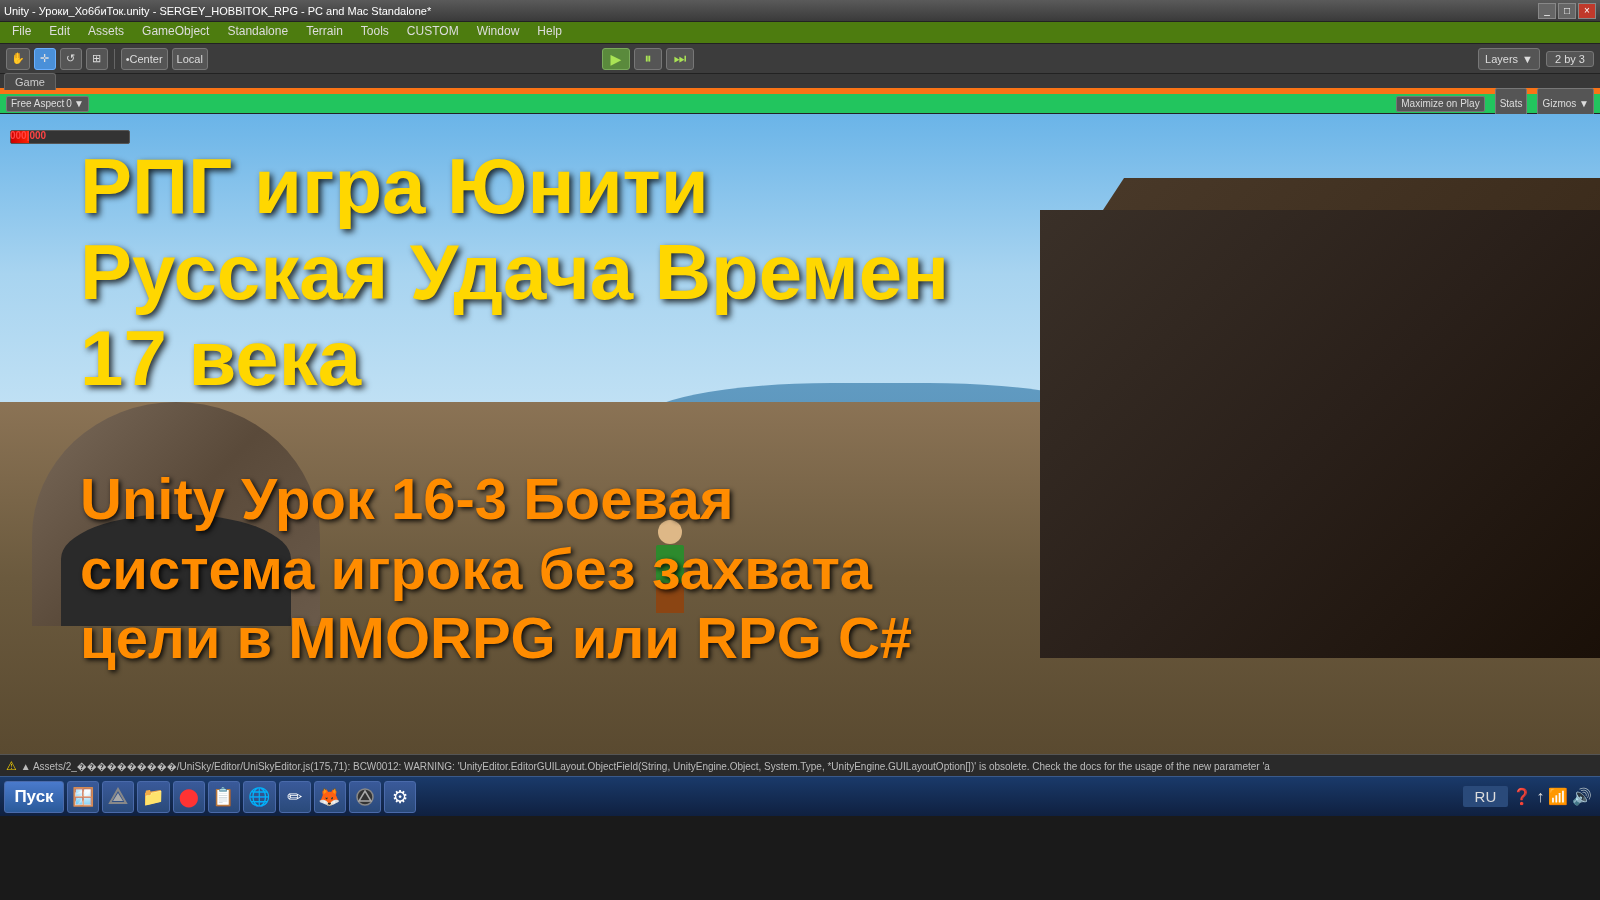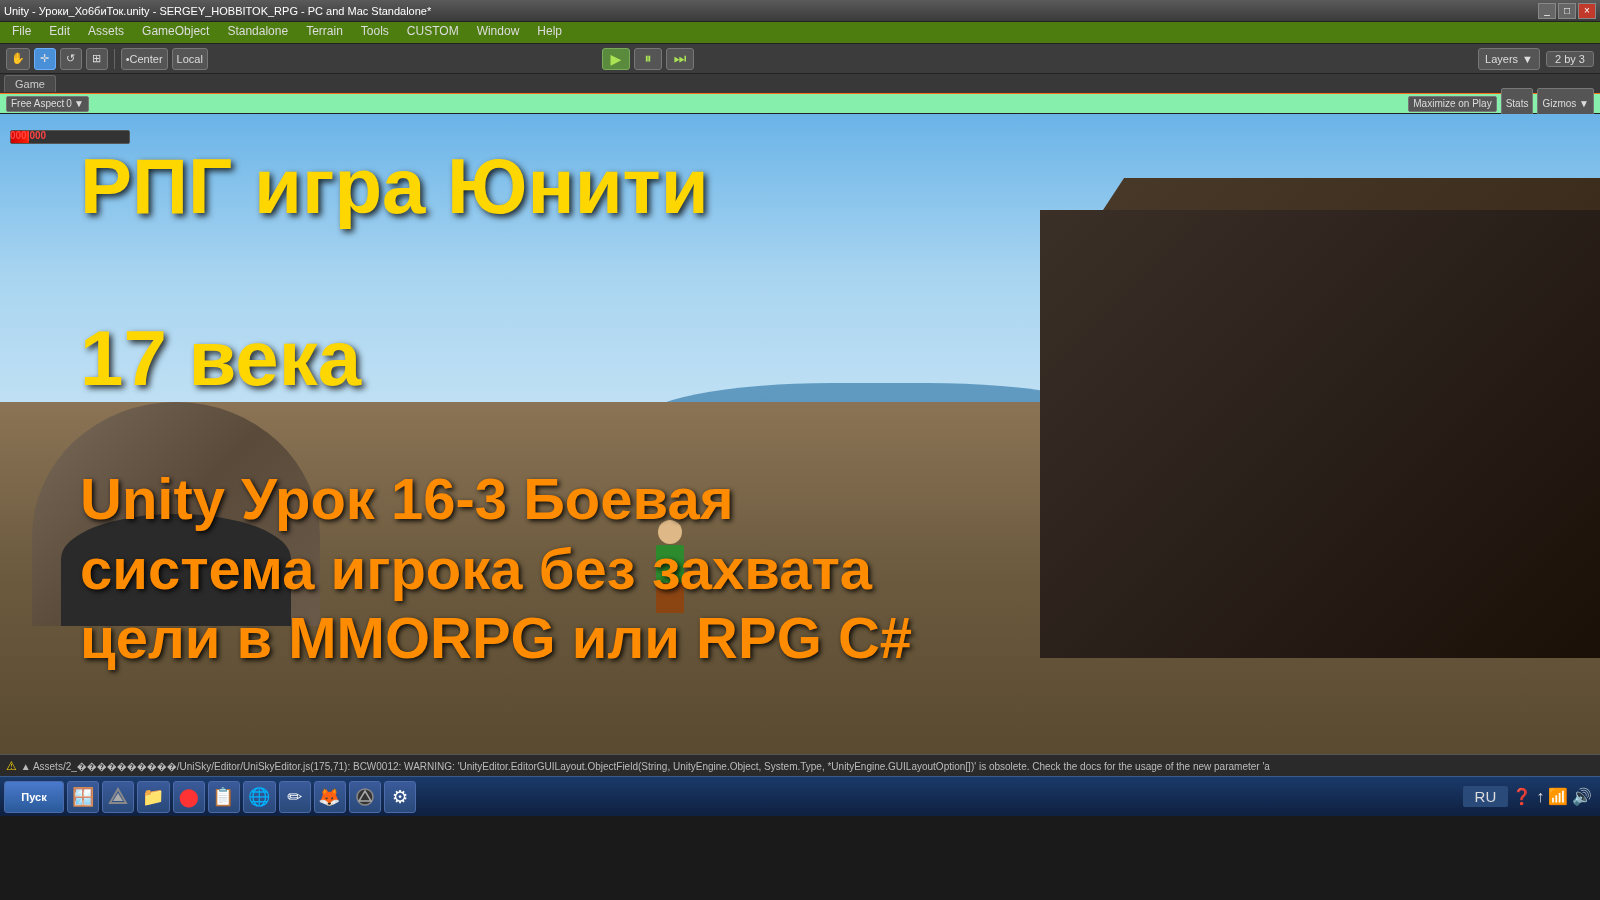--- a/index.html
+++ b/index.html
@@ -151,45 +151,45 @@
       align-items: center;
     }
 
     
     #game-tab-row {
       width: 100%;
       height: 20px;
       background: #383838;
       display: flex;
       align-items: center;
-      border-bottom: 1px solid #f97316;
+      border-bottom: 6px solid #f97316;
       padding: 0 4px;
     }
     .tab-item {
       color: #ccc;
       font-size: 11px;
       padding: 2px 10px;
       cursor: pointer;
       border-radius: 3px 3px 0 0;
       background: #4a4a4a;
       border: 1px solid #666;
       border-bottom: none;
       margin-right: 2px;
     }
 
     
     #game-subbar {
       width: 100%;
       height: 20px;
-      background: #86efac;
+      background: #22c55e;
       display: flex;
       align-items: center;
       padding: 0 6px;
       border-bottom: 1px solid #222;
-      gap: 4px;
+      gap: 10px;
     }
     .aspect-dropdown {
       height: 16px;
       background: #555;
       border: 1px solid #777;
       border-radius: 2px;
       color: #ddd;
       font-size: 10px;
       padding: 0 4px;
       display: flex;
@@ -444,21 +444,21 @@
       color: #fff;
       font-size: 18px;
       display: flex;
       align-items: center;
       justify-content: center;
       cursor: pointer;
       padding: 0 4px;
     }
     .task-btn.start-btn {
       width: 60px;
-      font-size: 11px;
+      font-size: 17px;
       font-weight: bold;
       background: linear-gradient(to bottom, #4a7acc, #2a5a9a);
     }
     .task-spacer { flex: 1; }
     .taskbar-right {
       display: flex;
       align-items: center;
       gap: 4px;
       padding-right: 4px;
     }
@@ -569,21 +569,21 @@
     <div class="char-body">
       <div class="char-head"></div>
       <div class="char-torso"></div>
       <div class="char-legs"></div>
     </div>
   </div>
 
   <div id="main-title">
     <div id="main-title-text">
       <span>РПГ игра Юнити</span><br>
-      <br>
+      <span>Русская Удача Времен</span><br>
       <span>17 века</span>
     </div>
   </div>
 
   <div id="sub-title">
     <div id="sub-title-text">
       <span>Unity Урок 16-3 Боевая</span><br>
       <span>система игрока без захвата</span><br>
       <span>цели в MMORPG или RPG C#</span>
     </div>

